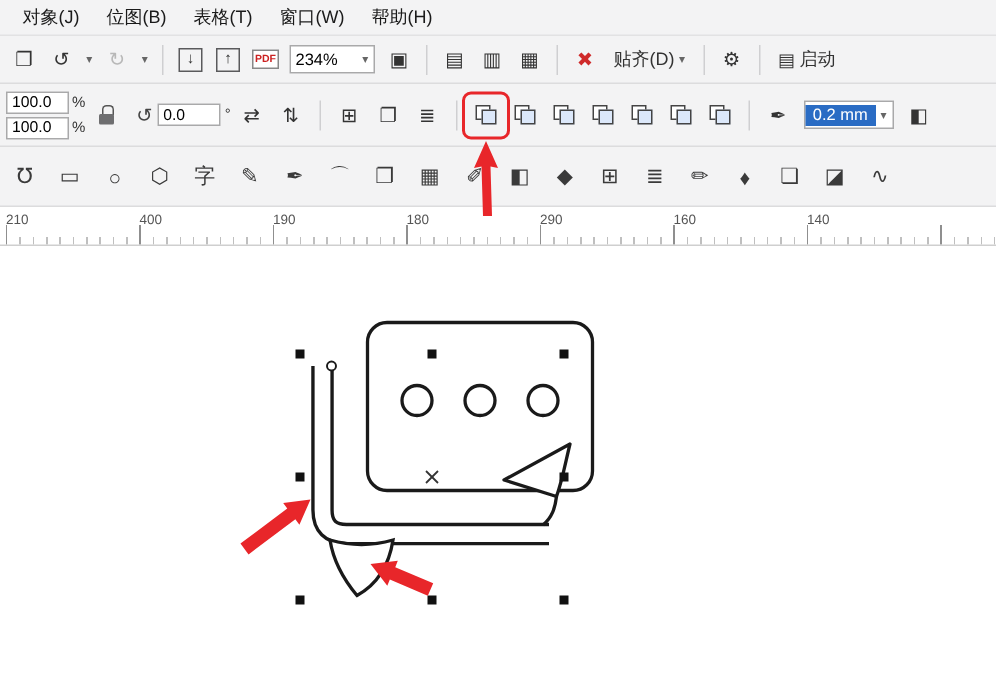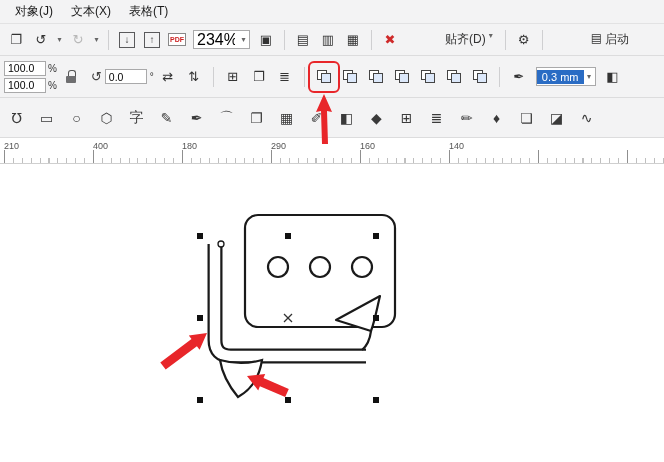--- a/index.html
+++ b/index.html
@@ -32,24 +32,24 @@
   .tb { min-width:24px; height:24px; display:inline-flex; align-items:center; justify-content:center; font-size:13px; border-radius:2px; }
   .tb.dis { color:#b8b8b8; }
   .tb.red { color:#cf2a2a; }
   .dd { width:11px; height:24px; font-size:8px; color:#666; display:inline-flex; align-items:center; justify-content:center; }
   .sep { width:1px; height:20px; background:#cfcfd1; margin:0 5px; display:inline-block; }
 
   .boxed { width:16px; height:16px; border:1px solid #5a5a5c; display:inline-flex; align-items:center; justify-content:center; font-size:10px; color:#333; }
   .pdf-ic { font-size:7px; font-weight:bold; color:#c22; border:1px solid #888; background:#fff; padding:2px 1px; letter-spacing:0; }
 
   .combo { display:inline-flex; align-items:center; background:#fff; border:1px solid #a9a9aa; height:19px; margin:0 3px; }
-  .combo input { border:none; outline:none; background:transparent; width:44px; font-size:16px; padding:0 3px; font-family:inherit; }
+  .combo input { border:none; outline:none; background:transparent; width:44px; font-size:11px; padding:0 3px; font-family:inherit; }
   .selval { background:#2a6cc4; color:#fff; font-size:11px; padding:1px 5px; min-width:46px; display:inline-block; }
 
-  .txtbtn { display:inline-flex; gap:3px; font-size:12px; padding:3px 6px; border-radius:2px;margin-left:36px; }
+  .txtbtn { display:inline-flex; align-items:center; gap:3px; font-size:12px; padding:3px 6px; border-radius:2px; }
   .txtbtn .cap { font-size:8px; color:#666; }
 
   
   .scale-group { display:inline-flex; align-items:center; gap:2px; }
   .scale-col { display:inline-flex; flex-direction:column; gap:2px;justify-content:flex-end; }
   .fieldrow { display:inline-flex; align-items:center; gap:2px; }
   .field { width:42px; height:15px; font-size:10.5px; border:1px solid #a9a9aa; padding:0 3px; background:#fff; font-family:inherit; }
   .unit { font-size:10px; color:#333; }
   .lockbtn { height:32px; }
   .lock { width:10px; height:13px; position:relative; display:inline-block; }
@@ -90,27 +90,29 @@
 </head>
 <body>
 
 <div class="window">
 
   <div class="menubar">
 
       <span class="menu-item">对象(J)</span>
 
 
-
-      <span class="menu-item">文本(X)</span>
+      <span class="menu-item">位图(B)</span>
+
 
       <span class="menu-item">表格(T)</span>
 
 
-
+      <span class="menu-item">窗口(W)</span>
+
+      <span class="menu-item">帮助(H)</span>
     </div>
 
   <div class="toolbar std">
     <button class="tb">
         <span>❐</span>
       </button>
     <button class="tb">
         <span>↺</span>
       </button>
     <button class="dd">
@@ -236,21 +238,21 @@
         <span class="dsq"></span>
       </button>
     <button class="tb">
         <span class="dsq"></span>
       </button>
     <span class="sep"></span>
     <button class="tb">
         <span>✒</span>
       </button>
     <span class="combo">
-      <span class="selval">0.3 mm</span>
+      <span class="selval">0.2 mm</span>
       <button class="dd">
           <span>▾</span>
         </button>
     </span>
     <button class="tb">
         <span>◧</span>
       </button>
   </div>
 
   <div class="toolbar tbox">
@@ -335,20 +337,21 @@
         <span>∿</span>
       </button>
     </div>
 
   <div class="ruler">
 
       <span class="rlabel">210</span>
 
       <span class="rlabel">400</span>
 
+      <span class="rlabel">190</span>
 
       <span class="rlabel">180</span>
 
       <span class="rlabel">290</span>
 
       <span class="rlabel">160</span>
 
 
       <span class="rlabel">140</span>
     </div>

